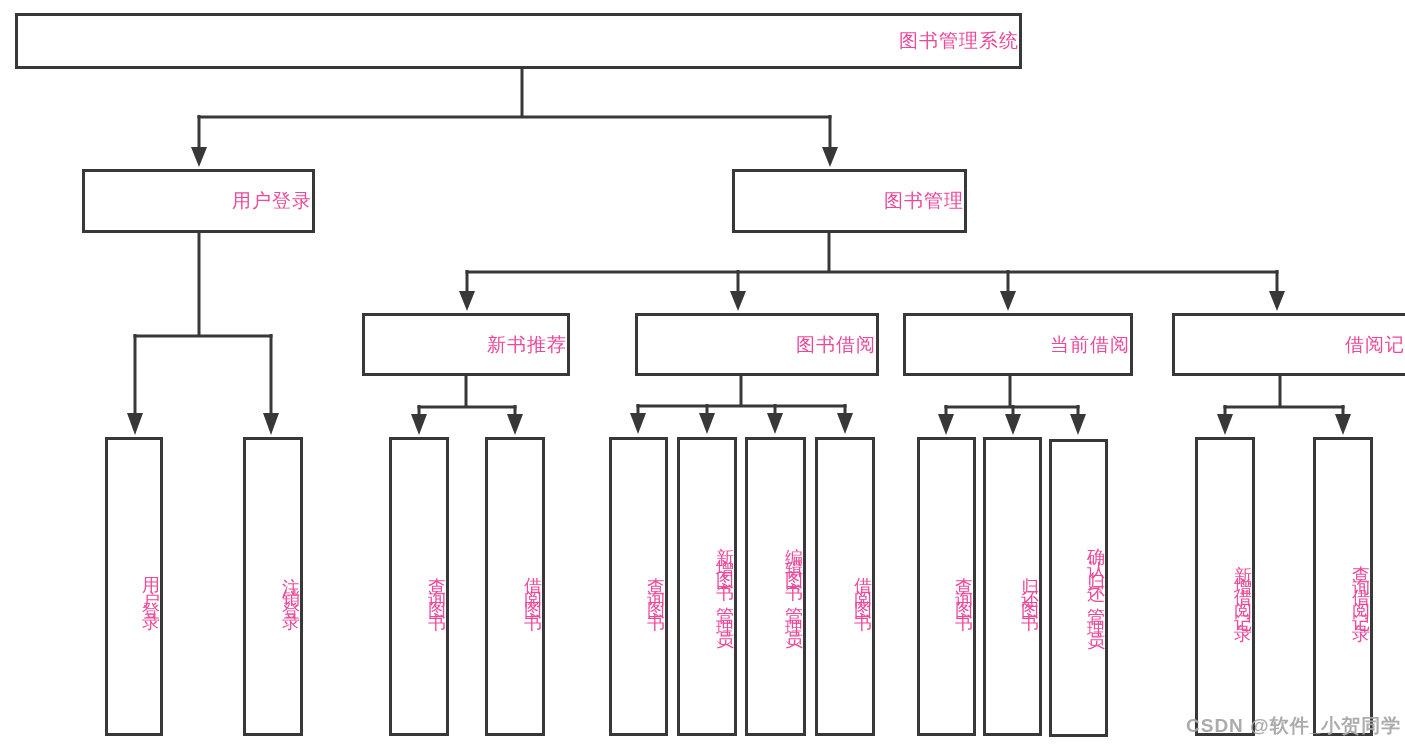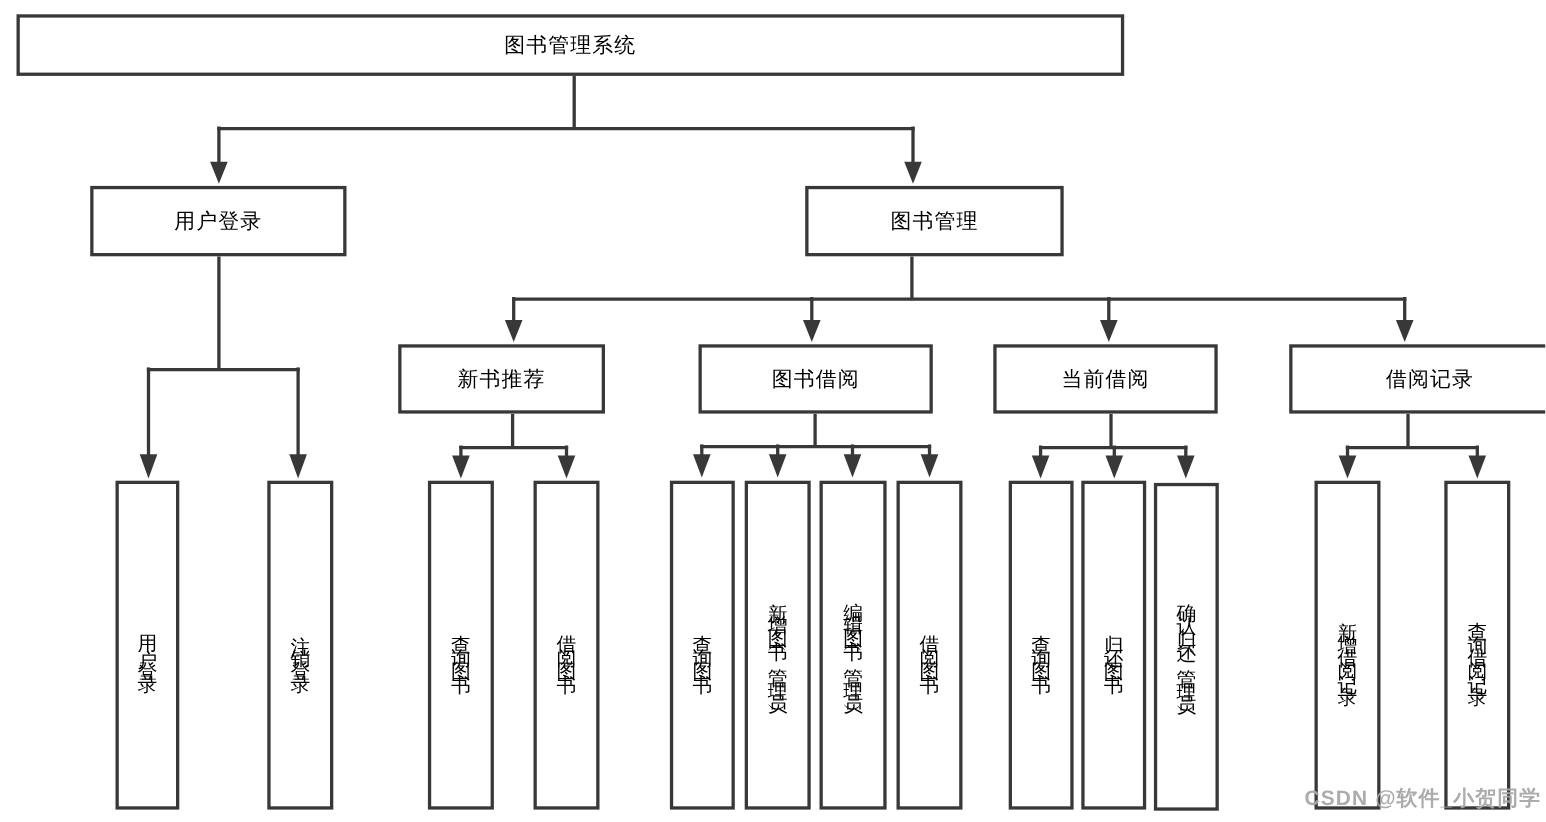--- a/index.html
+++ b/index.html
@@ -16,22 +16,22 @@
     left: 0; top: 0;
     width: 1405px; height: 747px;
   }
   .node {
     position: absolute;
     box-sizing: border-box;
     border: 3px solid #383838;
     background: #ffffff;
     display: flex;
     align-items: center;
-    justify-content: center;
-    color: #000000;
+    justify-content: flex-end;
+    color: #ec4899;
   }
   .h-node span {
     font-size: 19px;
     letter-spacing: 1px;
     white-space: nowrap;
   }
   .v-node span {
     writing-mode: vertical-rl;
     text-orientation: mixed;
     font-size: 18px;
@@ -122,27 +122,27 @@
     <span>图书管理系统</span>
   </div>
 
   <div class="node h-node" style="left:82px; top:169px; width:233px; height:64px;">
     <span>用户登录</span>
   </div>
   <div class="node h-node" style="left:732px; top:169px; width:235px; height:64px;">
     <span>图书管理</span>
   </div>
 
-  <div class="node h-node" style="left:362px; top:313px; width:188px; height:63px;">
+  <div class="node h-node" style="left:362px; top:313px; width:208px; height:63px;">
     <span>新书推荐</span>
   </div>
-  <div class="node h-node" style="left:635px; top:313px; width:213px; height:63px;">
+  <div class="node h-node" style="left:635px; top:313px; width:244px; height:63px;">
     <span>图书借阅</span>
   </div>
-  <div class="node h-node" style="left:903px; top:313px; width:204px; height:63px;">
+  <div class="node h-node" style="left:903px; top:313px; width:230px; height:63px;">
     <span>当前借阅</span>
   </div>
   <div class="node h-node" style="left:1172px; top:313px; width:256px; height:63px;">
     <span>借阅记录</span>
   </div>
 
   <div class="node v-node" style="left:105px; top:437px; width:58px; height:299px;">
     <span>用户登录</span>
   </div>
   <div class="node v-node" style="left:243px; top:437px; width:60px; height:299px;">

